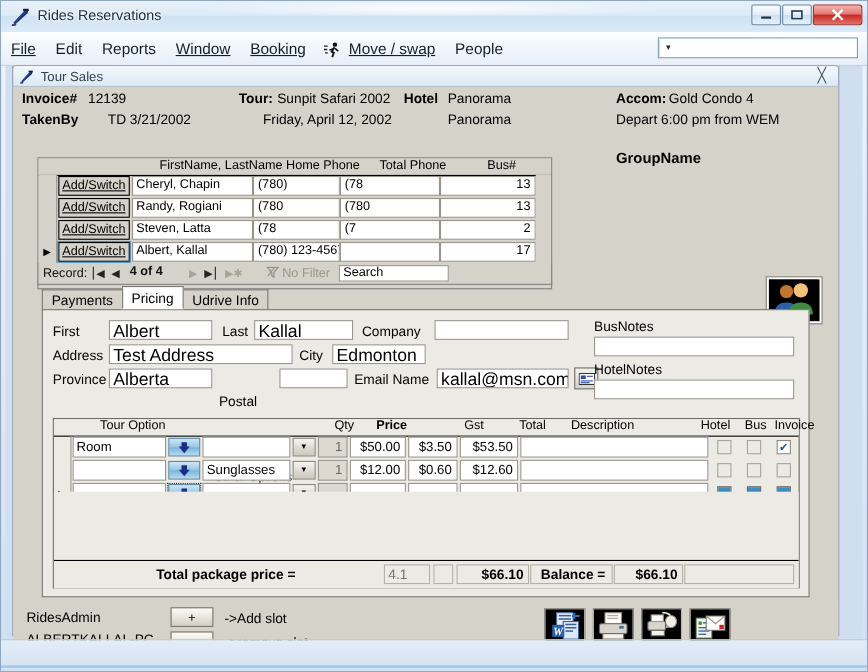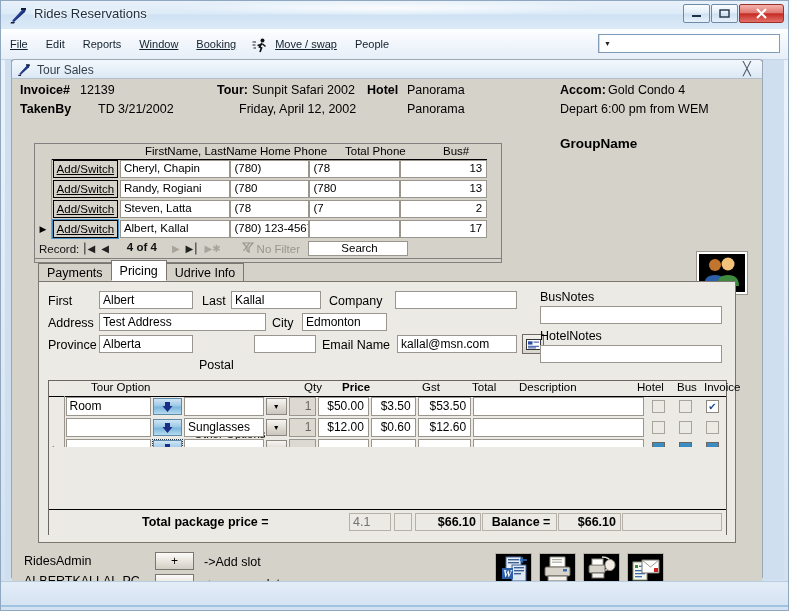--- a/index.html
+++ b/index.html
@@ -51,21 +51,21 @@
   }
 
   
   .menubar{
     position:absolute;left:0;top:28px;width:787px;height:30px;
     background:linear-gradient(to bottom,#fdfeff 0%,#f1f6fc 50%,#e6eef8 100%);
     border-bottom:1px solid #c3d3e2;
     display:flex;align-items:center;
   }
   .mi{
-    padding:3px 9px;color:#12202c;font-size:11px;white-space:nowrap;cursor:default;
+    padding:3px 9px;color:#12202c;font-size:14px;white-space:nowrap;cursor:default;
   }
   .mi u{text-decoration:underline;}
   .runner{
     width:17px;height:15px;margin-left:7px;margin-right:-3px;position:relative;top:1px;
   }
   .helpbox{
     position:absolute;right:8px;top:5px;width:182px;height:19px;
     background:#fff;border:1px solid #7f9db9;box-sizing:border-box;
     display:flex;align-items:center;
   }
@@ -142,21 +142,21 @@
   .pcell.num{text-align:right;padding-right:4px;}
   .pc-name{width:112px;}
   .pc-hp{width:80px;}
   .pc-wp{width:92px;}
   .pc-bus{width:88px;}
   .pg-tail{width:14px;background:#d5d2ca;}
 
   .recnav{
     position:absolute;left:22px;top:160px;width:468px;height:20px;
     background:#d5d2ca;border:1px solid #808080;border-top:none;
-    box-sizing:border-box;display:flex;align-items:center;font-size:11.5px;color:#111;text-align:center;
+    box-sizing:border-box;display:flex;align-items:center;font-size:11.5px;color:#111;
   }
   .recnav .rl{padding-left:4px;}
   .navarrow{padding:0 3px;color:#222;font-size:10px;}
   .navarrow.dis{color:#a9a49b;}
   .recbox{
     width:48px;height:15px;background:#d5d2ca;border:1px solid #d5d2ca;
     font-weight:bold;font-size:11.5px;padding-left:3px;margin:0 2px;
   }
   .nofilter{margin-left:18px;color:#9a968e;display:flex;align-items:center;gap:3px;}
   .srchbox{
@@ -198,21 +198,21 @@
     border-bottom:1px solid #fff;
   }
   .tabpanel{
     position:absolute;left:26px;top:202px;width:698px;height:262px;
     background:#eceae4;border:1px solid #7b7770;box-sizing:border-box;
   }
 
   .flabel{position:absolute;font-size:12.5px;color:#000;white-space:nowrap;}
   .tbx{
     position:absolute;height:18px;background:#fff;border:1px solid #9a968e;
-    box-sizing:border-box;font-size:12px;color:#000;padding:1px 3px;
+    box-sizing:border-box;font-size:16px;color:#000;padding:1px 3px;
     overflow:hidden;white-space:nowrap;
   }
   .iconbtn{
     position:absolute;width:22px;height:20px;
     background:linear-gradient(to bottom,#f3f1ed,#d8d4cc);
     border:1px solid #6e6a63;box-sizing:border-box;
     display:flex;align-items:center;justify-content:center;
   }
 
   

